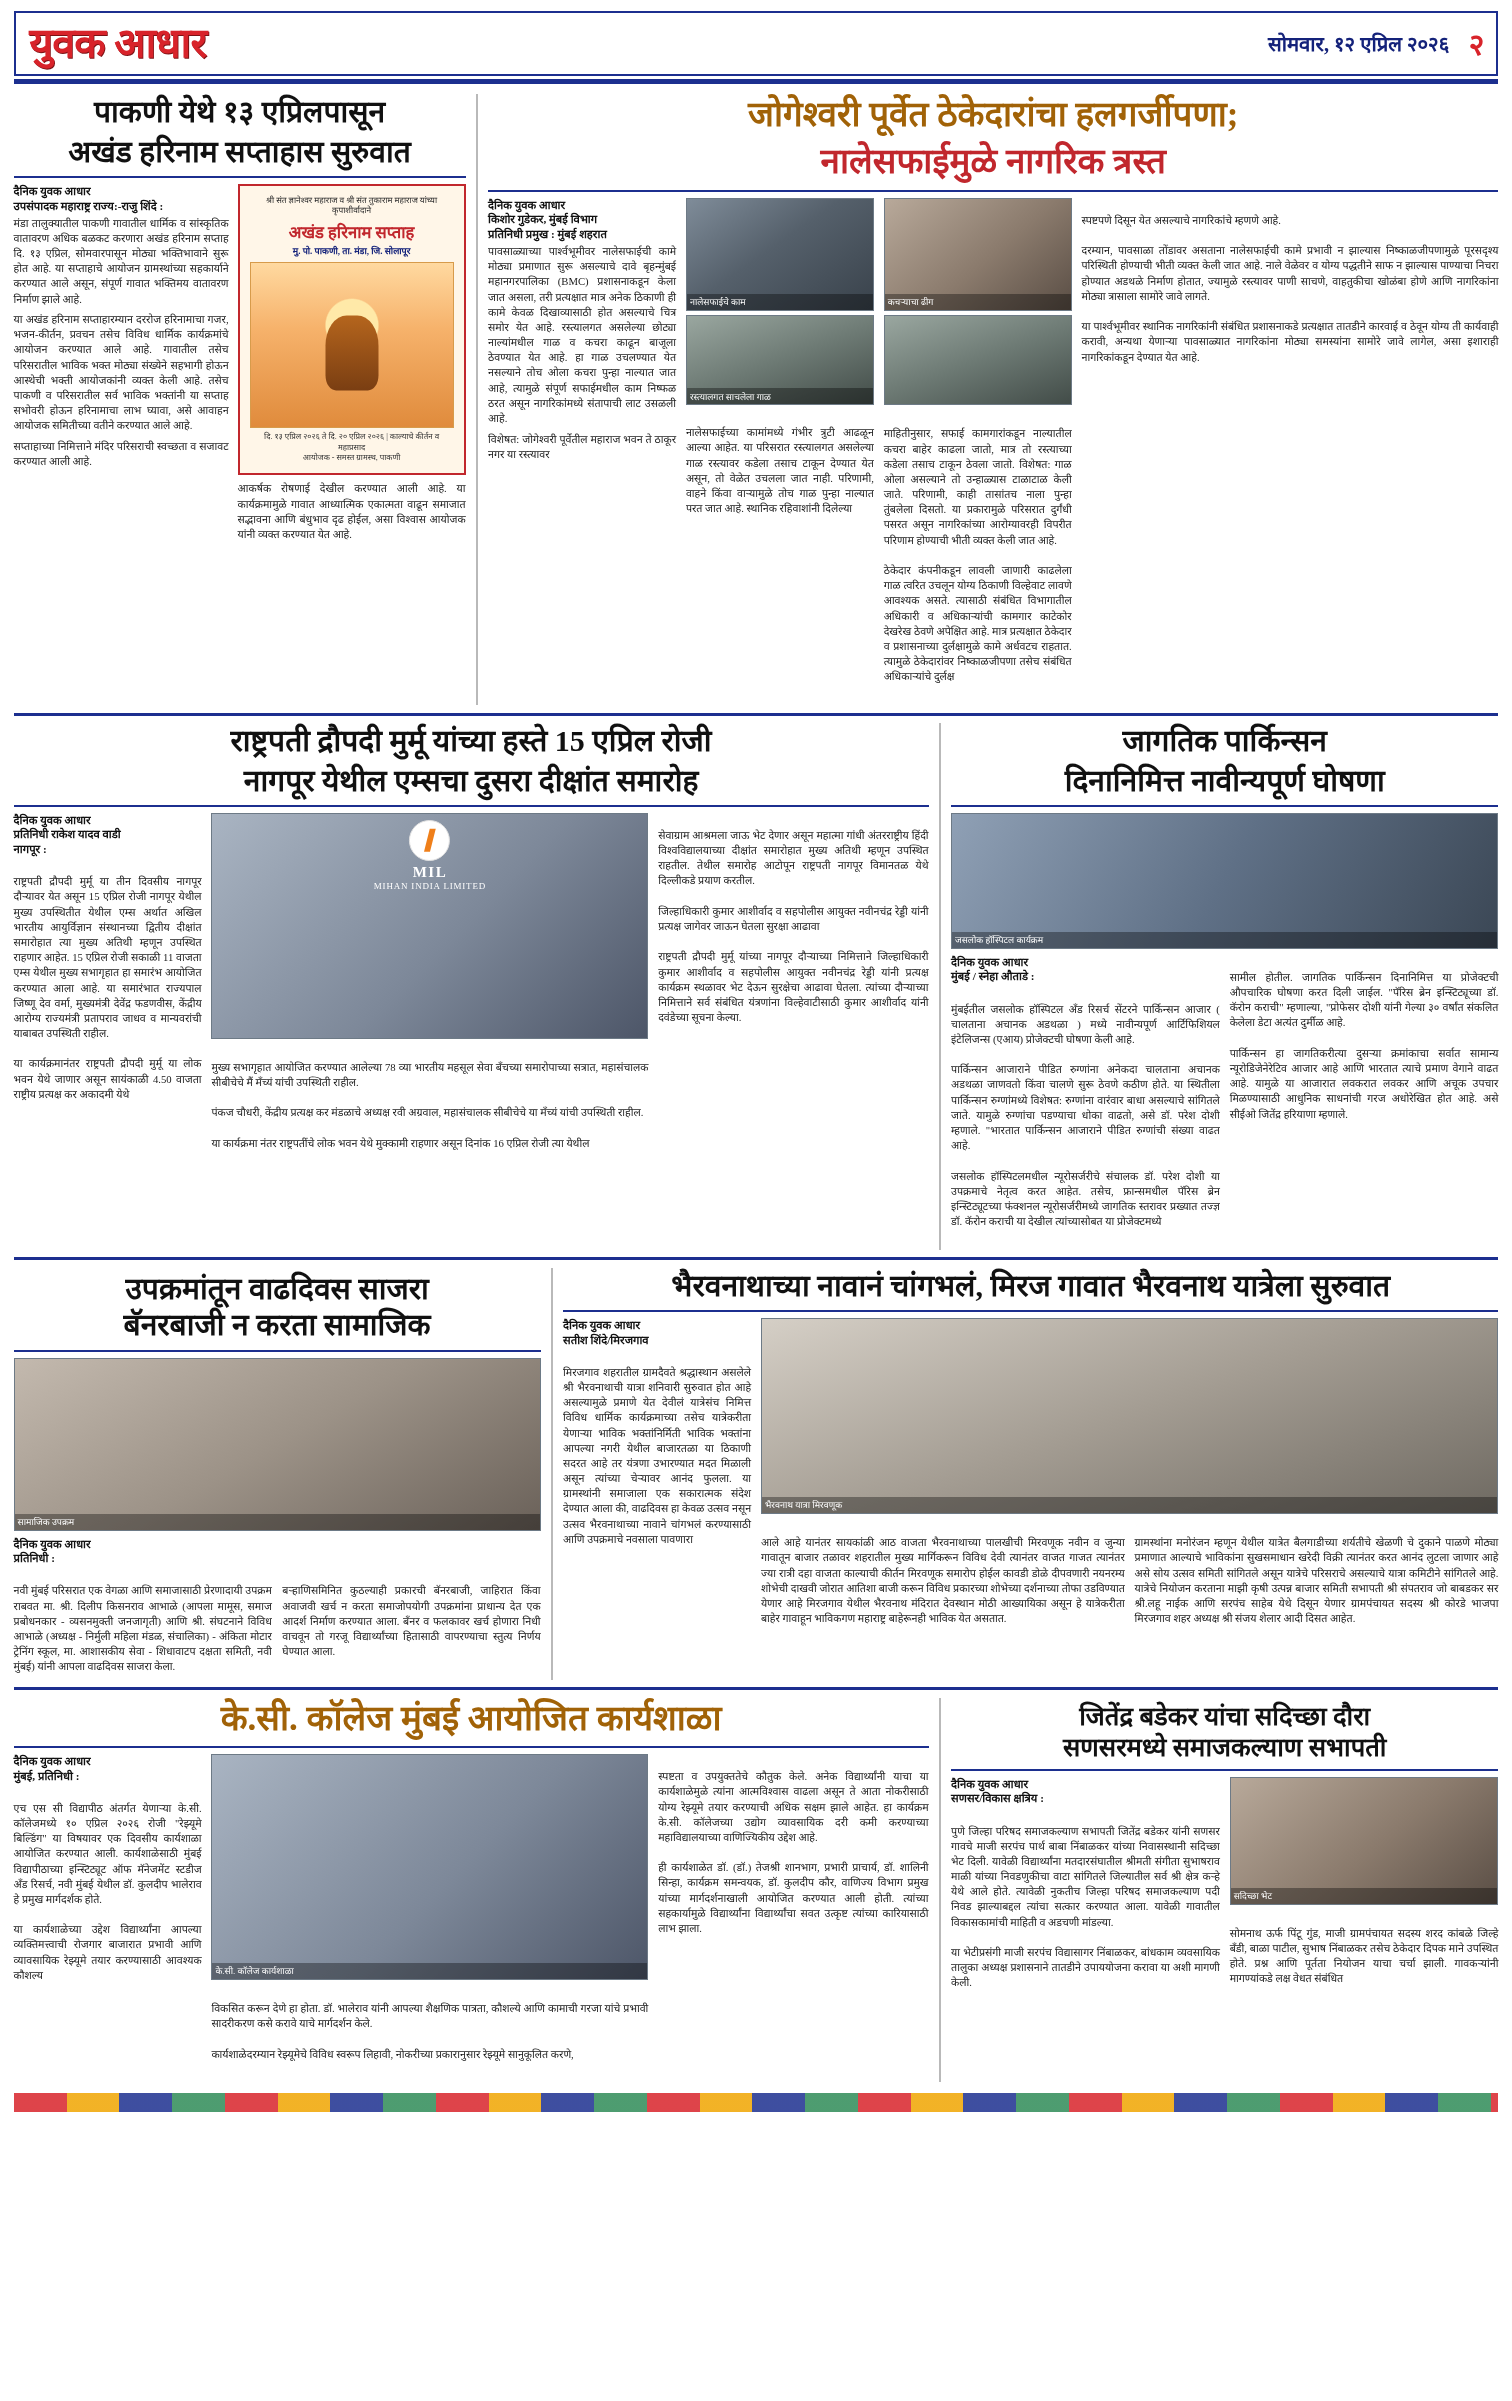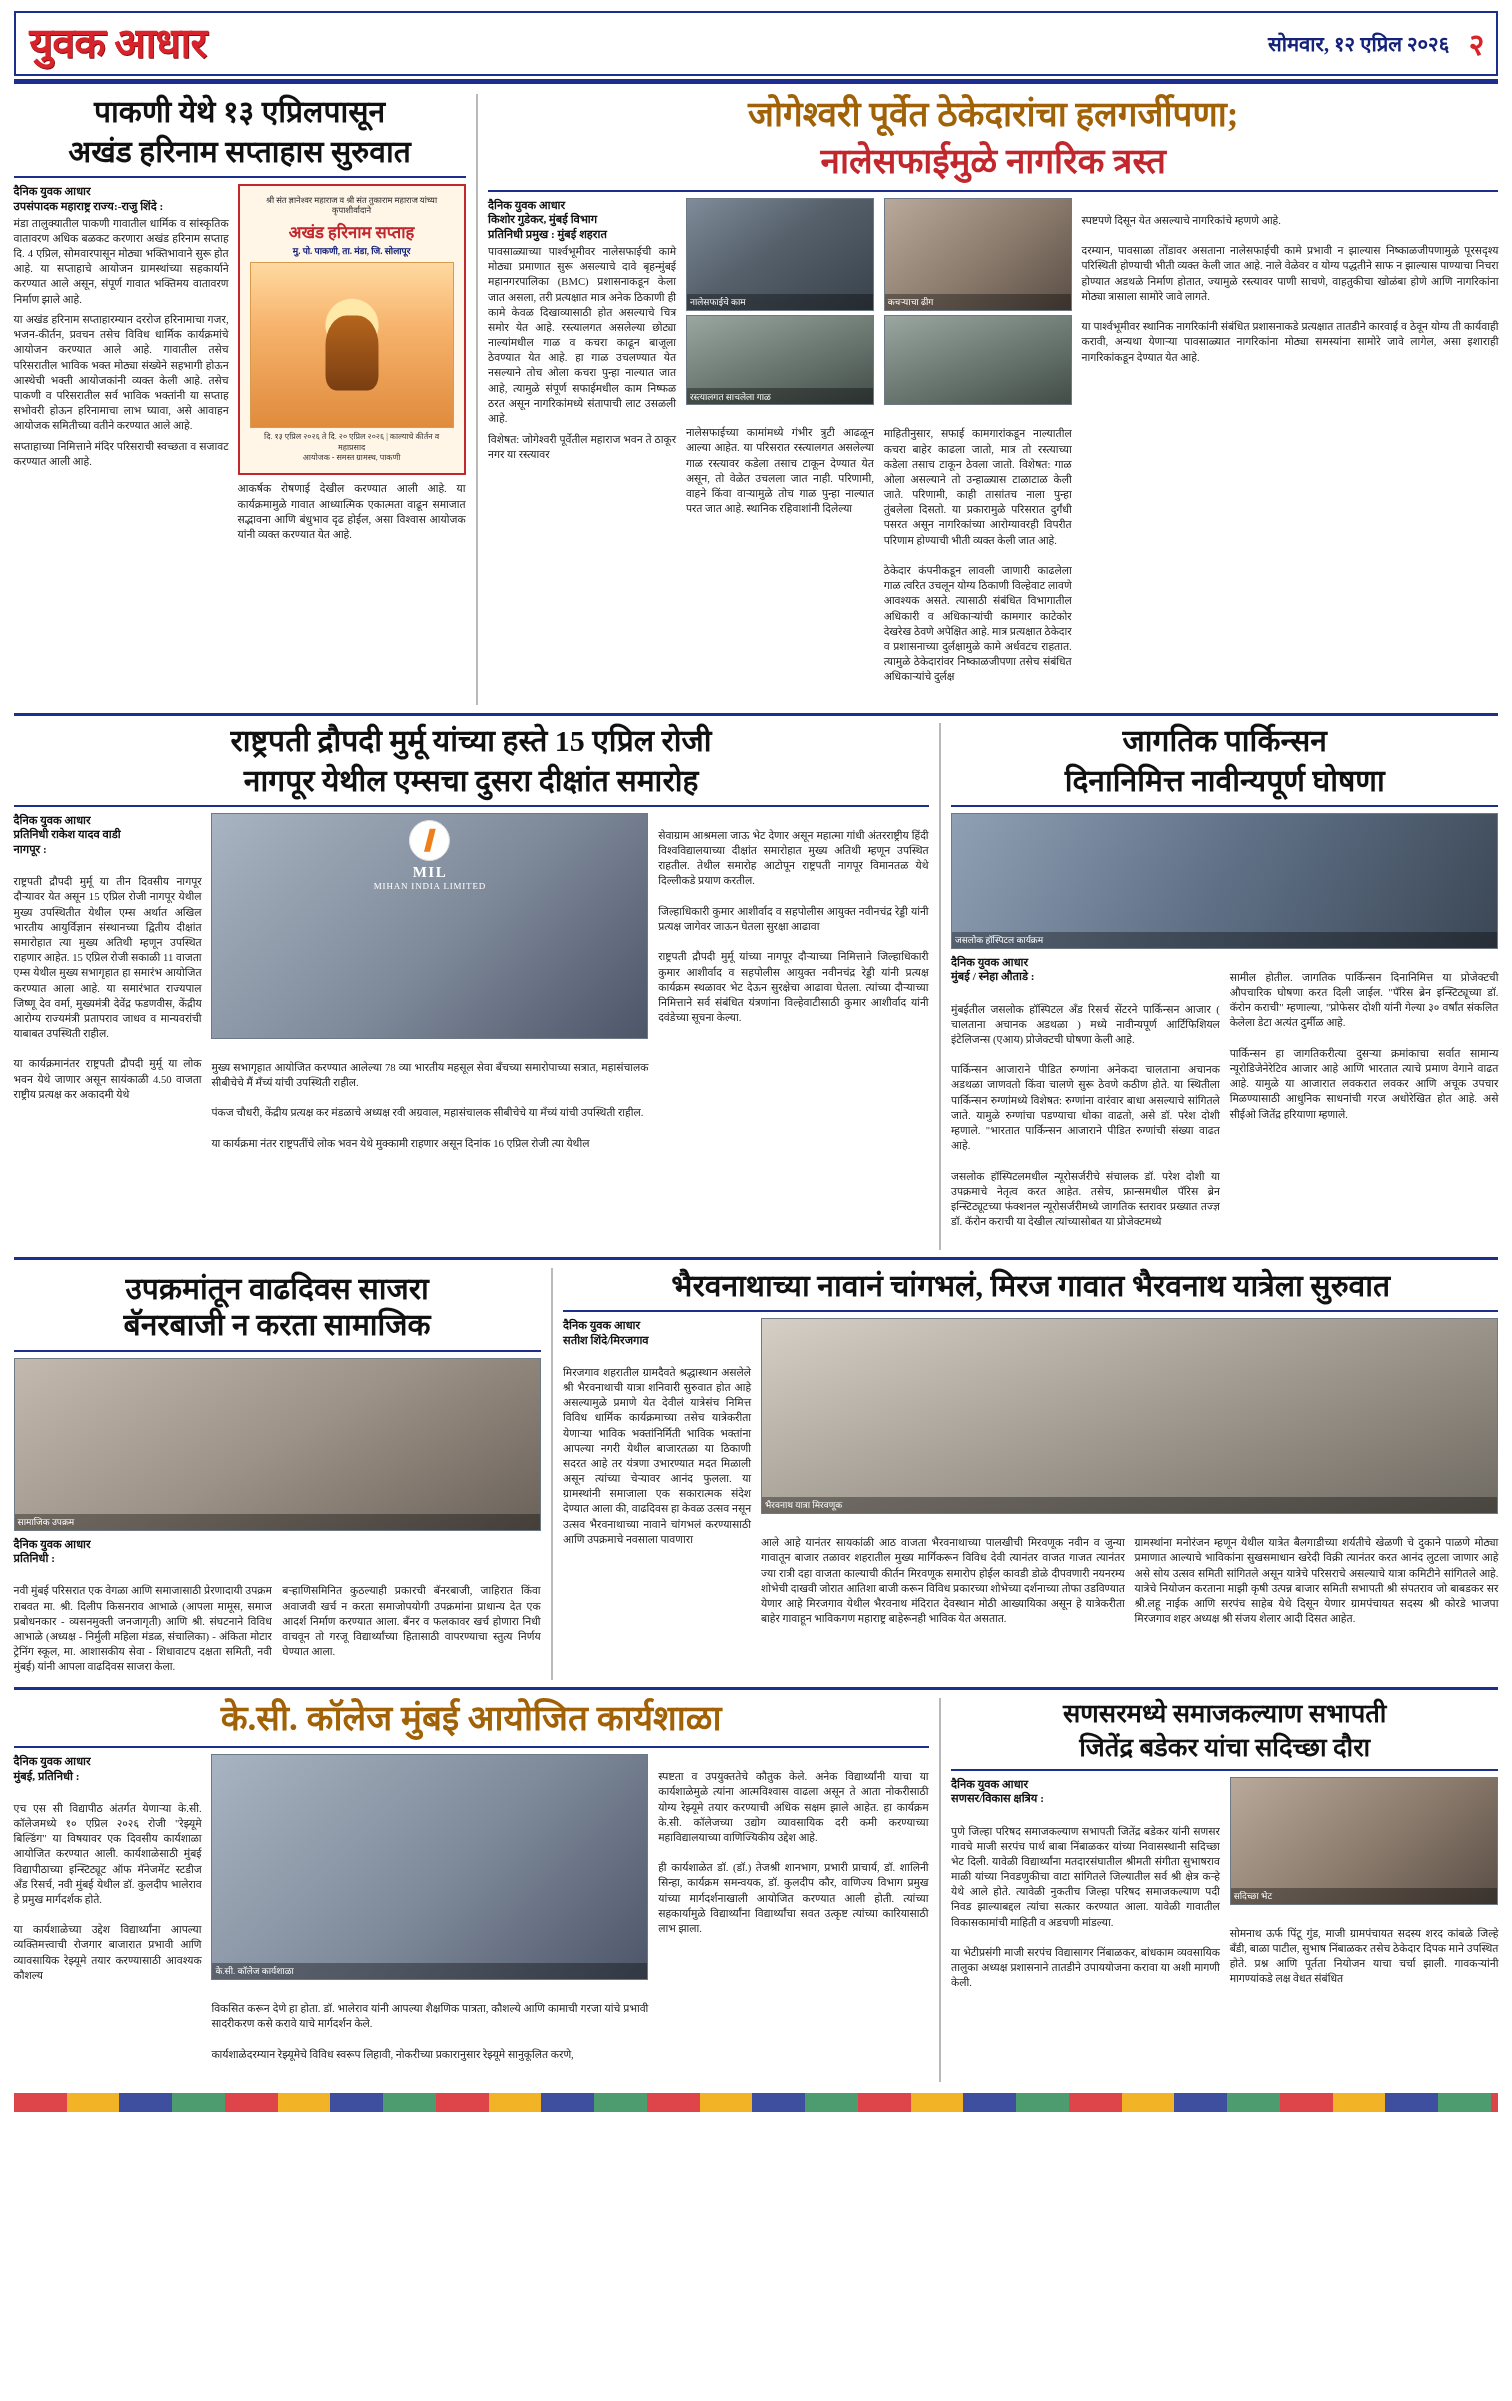--- a/index.html
+++ b/index.html
@@ -228,21 +228,21 @@
 
     <div style="width:452px;">
       <div class="hl hl-lg">पाकणी येथे १३ एप्रिलपासून</div>
       <div class="hl hl-lg" style="margin-top:3px;">अखंड हरिनाम सप्ताहास सुरुवात</div>
       <div class="rule-thin"></div>
       <div class="cols" style="gap:9px;">
         <div style="width:215px;">
           <div class="byline" style="white-space:pre-line;">दैनिक युवक आधार
 उपसंपादक महाराष्ट्र राज्य:-राजु शिंदे :</div>
           <div class="body-txt">
-            <p>मंडा तालुक्यातील पाकणी गावातील धार्मिक व सांस्कृतिक वातावरण अधिक बळकट करणारा अखंड हरिनाम सप्ताह दि. 4 एप्रिल, सोमवारपासून मोठ्या भक्तिभावाने सुरू होत आहे. या सप्ताहाचे आयोजन ग्रामस्थांच्या सहकार्याने करण्यात आले असून, संपूर्ण गावात भक्तिमय वातावरण निर्माण झाले आहे.</p>
+            <p>मंडा तालुक्यातील पाकणी गावातील धार्मिक व सांस्कृतिक वातावरण अधिक बळकट करणारा अखंड हरिनाम सप्ताह दि. १३ एप्रिल, सोमवारपासून मोठ्या भक्तिभावाने सुरू होत आहे. या सप्ताहाचे आयोजन ग्रामस्थांच्या सहकार्याने करण्यात आले असून, संपूर्ण गावात भक्तिमय वातावरण निर्माण झाले आहे.</p>
             <p>या अखंड हरिनाम सप्ताहारम्यान दररोज हरिनामाचा गजर, भजन-कीर्तन, प्रवचन तसेच विविध धार्मिक कार्यक्रमांचे आयोजन करण्यात आले आहे. गावातील तसेच परिसरातील भाविक भक्त मोठ्या संख्येने सहभागी होऊन आस्थेची भक्ती आयोजकांनी व्यक्त केली आहे. तसेच पाकणी व परिसरातील सर्व भाविक भक्तांनी या सप्ताह सभोवरी होऊन हरिनामाचा लाभ घ्यावा, असे आवाहन आयोजक समितीच्या वतीने करण्यात आले आहे.</p>
             <p>सप्ताहाच्या निमित्ताने मंदिर परिसराची स्वच्छता व सजावट करण्यात आली आहे.</p>
           </div>
         </div>
         <div style="flex:1;">
           <div class="poster">
             <div class="p-top">श्री संत ज्ञानेश्वर महाराज व श्री संत तुकाराम महाराज यांच्या कृपाशीर्वादाने</div>
             <div class="p-title">अखंड हरिनाम सप्ताह</div>
             <div class="p-sub">मु. पो. पाकणी, ता. मंडा, जि. सोलापूर</div>
             <div class="p-art"></div>
@@ -478,22 +478,22 @@
 
 ही कार्यशाळेत डॉ. (डॉ.) तेजश्री शानभाग, प्रभारी प्राचार्य, डॉ. शालिनी सिन्हा, कार्यक्रम समन्वयक, डॉ. कुलदीप कौर, वाणिज्य विभाग प्रमुख यांच्या मार्गदर्शनाखाली आयोजित करण्यात आली होती. त्यांच्या सहकार्यामुळे विद्यार्थ्यांना विद्यार्थ्यांचा सवत उत्कृष्ट त्यांच्या कारियासाठी लाभ झाला.</p>
           </div>
         </div>
       </div>
     </div>
 
     <div class="vrule"></div>
 
     <div style="flex:1;">
+      <div class="hl hl-md" style="margin-top:3px;">जितेंद्र बडेकर यांचा सदिच्छा दौरा</div>
       <div class="hl hl-md">सणसरमध्ये समाजकल्याण सभापती</div>
-      <div class="hl hl-md" style="margin-top:3px;">जितेंद्र बडेकर यांचा सदिच्छा दौरा</div>
       <div class="rule-thin"></div>
       <div class="cols" style="gap:9.8px;">
         <div style="flex:1;">
           <div class="byline" style="white-space:pre-line;">दैनिक युवक आधार
 सणसर/विकास क्षत्रिय :</div>
           <div class="body-txt" style="white-space:pre-line;">
             <p>पुणे जिल्हा परिषद समाजकल्याण सभापती जितेंद्र बडेकर यांनी सणसर गावचे माजी सरपंच पार्थ बाबा निंबाळकर यांच्या निवासस्थानी सदिच्छा भेट दिली. यावेळी विद्यार्थ्यांना मतदारसंघातील श्रीमती संगीता सुभाषराव माळी यांच्या निवडणुकीचा वाटा सांगितले जिल्यातील सर्व श्री क्षेत्र कऱ्हे येथे आले होते. त्यावेळी नुकतीच जिल्हा परिषद समाजकल्याण पदी निवड झाल्याबद्दल त्यांचा सत्कार करण्यात आला. यावेळी गावातील विकासकामांची माहिती व अडचणी मांडल्या.
 
 या भेटीप्रसंगी माजी सरपंच विद्यासागर निंबाळकर, बांधकाम व्यवसायिक तालुका अध्यक्ष प्रशासनाने तातडीने उपाययोजना करावा या अशी मागणी केली.</p>
           </div>

